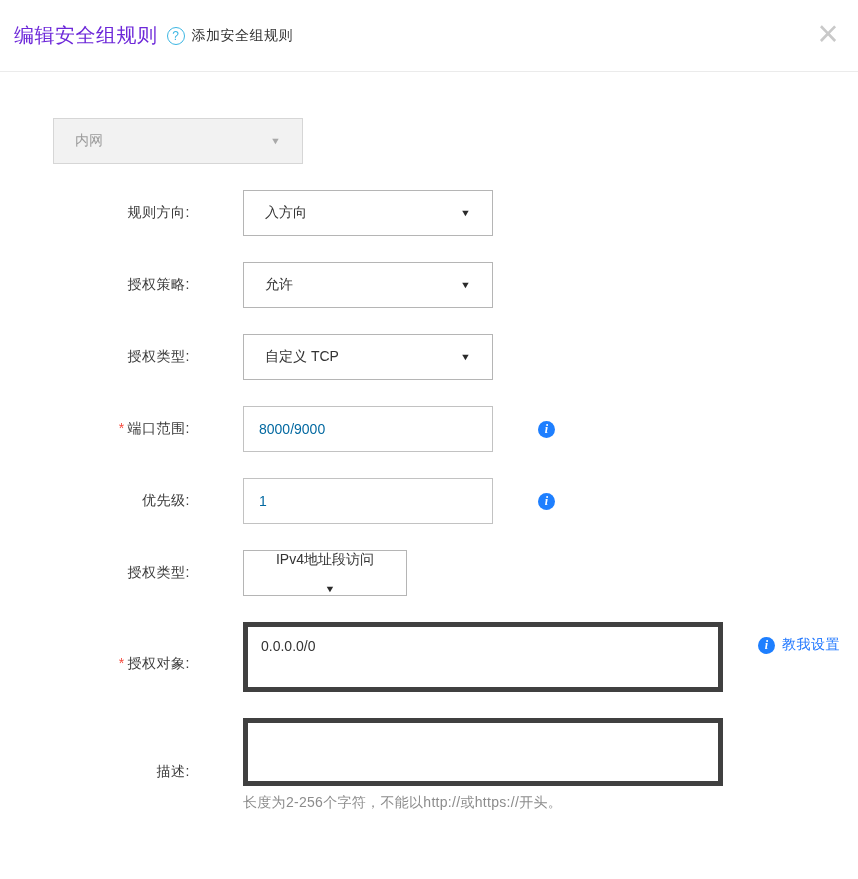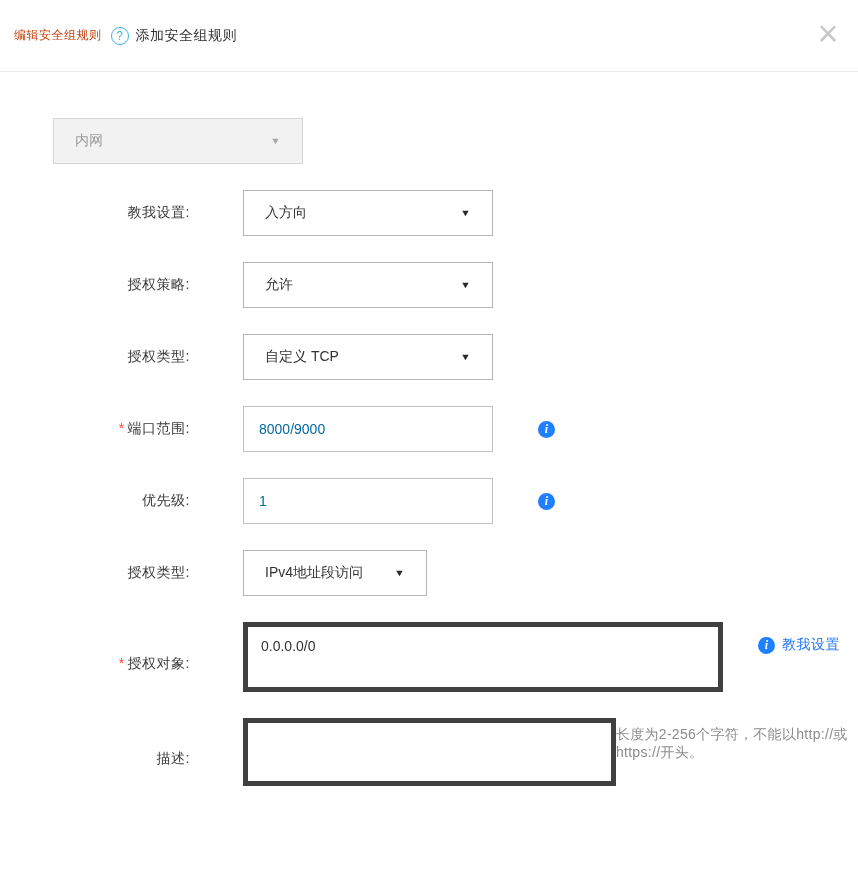--- a/index.html
+++ b/index.html
@@ -4,21 +4,21 @@
 <style>
   * { margin:0; padding:0; box-sizing:border-box; }
   html,body { width:858px; height:879px; background:#fff; overflow:hidden; }
   body { font-family:"Liberation Sans", sans-serif; color:#333; position:relative; }
 
   
   .dlg-header {
     height:72px; border-bottom:1px solid #ebebeb;
     display:flex; align-items:center; padding:0 16px 0 14px;
   }
-  .dlg-title { font-size:12px; color:#c2410c; letter-spacing:.5px; }
+  .dlg-title { font-size:20px; color:#6d28d9; letter-spacing:.5px; }
   .help-icon {
     width:18px; height:18px; border:1px solid #3cb6e3; color:#3cb6e3;
     border-radius:50%; font-size:12px; line-height:16px; text-align:center;
     margin:0 7px 0 9px; flex-shrink:0; cursor:pointer;
   }
   .dlg-subtitle { font-size:14px; color:#333; letter-spacing:.5px; }
   .close-btn {
     position:absolute; top:14px; right:8px; width:44px; height:40px;
     font-size:36px; line-height:40px; text-align:center;
     color:#c9c9c9; cursor:pointer; font-weight:300; user-select:none;
@@ -28,31 +28,31 @@
   .form { padding-top:46px; }
   .row { display:flex; align-items:center; margin-bottom:26px; }
   .row.align-top { align-items:center; }
   .row.align-top .label { padding-top:13px; }
   .label {
     width:190px; flex-shrink:0; text-align:right;
     font-size:14px; color:#3b3b3b; letter-spacing:.5px;
   }
   .req { color:#f5483b; margin-right:3px; font-size:14px; }
   .ctrl { margin-left:53px; display:flex; align-items:center; }
-  .ctrl-col { margin-left:53px; display:flex; flex-direction:row; }
+  .ctrl-col { margin-left:53px; display:flex; flex-direction:column; }
 
   .select {
     width:250px; height:46px; border:1px solid #b5b5b5; background:#fff;
     display:flex; align-items:center; justify-content:space-between;
     padding:0 21px; font-size:14px; color:#333; cursor:pointer;
   }
   .select .arrow { font-size:11px; color:#2b2b2b; transform:scaleY(.85); }
   .select.disabled { background:#f2f2f2; border-color:#d6d6d6; color:#9c9c9c; cursor:default; }
   .select.disabled .arrow { color:#a9a9a9; }
-  .select.narrow { width:184px; }
+  .select.narrow { width:164px;flex-direction:column; }
   .select.narrow .arrow { margin-left:10px; }
 
   input.text {
     width:250px; height:46px; border:1px solid #c2c2c2; padding:0 15px;
     font-size:14px; color:#0369a1; outline:none; font-family:inherit;
   }
   textarea.area {
     width:480px; border:5px solid #404040; padding:11px 13px;
     font-size:14px; color:#333; resize:none; outline:none; font-family:inherit;
   }
@@ -84,21 +84,21 @@
   <div class="row">
     <div class="ctrl">
       <div class="select disabled">
         <span>内网</span>
         <span class="arrow">▼</span>
       </div>
     </div>
   </div>
 
   <div class="row">
-    <div class="label">教我设置:</div>
+    <div class="label">规则方向:</div>
     <div class="ctrl">
       <div class="select">
         <span>入方向</span>
         <span class="arrow">▼</span>
       </div>
     </div>
   </div>
 
   <div class="row">
     <div class="label">授权策略:</div>

